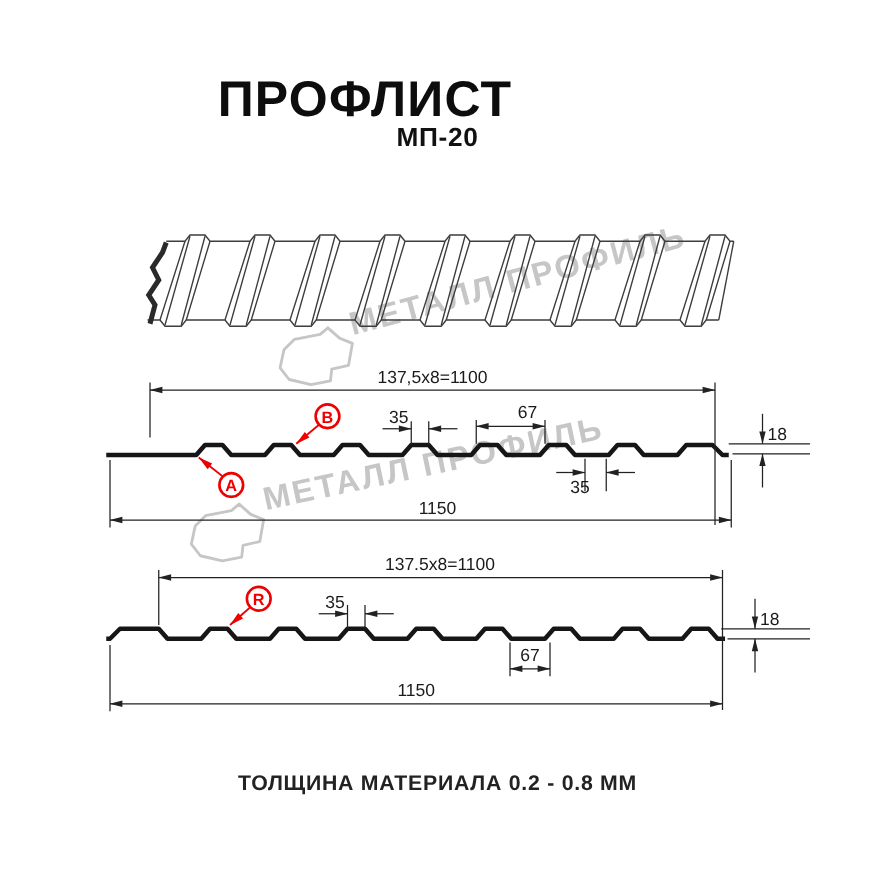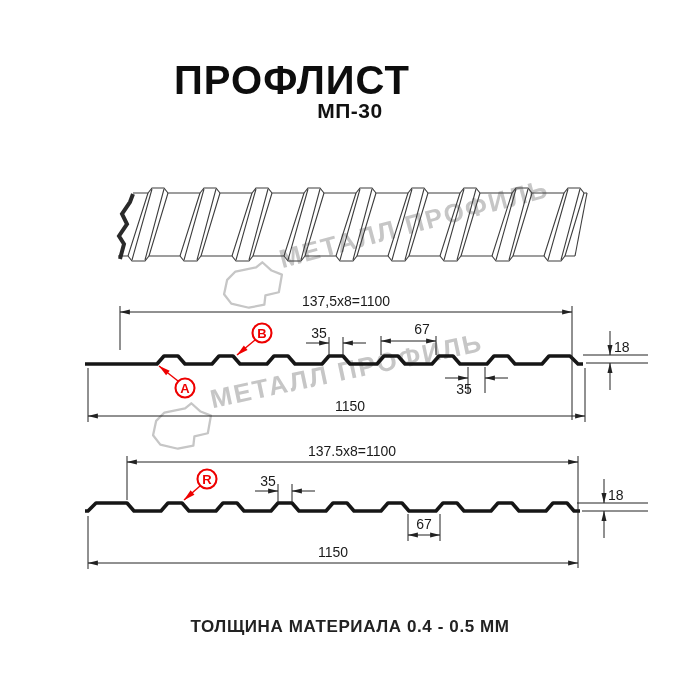--- a/index.html
+++ b/index.html
@@ -33,21 +33,21 @@
   svg text{font-family:"Liberation Sans",sans-serif;}
   .dimtxt{font-size:14px;fill:#1a1a1a;}
   .cirtxt{font-size:13px;fill:#ee0000;font-weight:600;}
 </style>
 </head>
 <body>
 
 <div id="stage">
 
   <div id="title" class="abs">ПРОФЛИСТ</div>
-  <div id="subtitle" class="abs">МП-30</div>
+  <div id="subtitle" class="abs">МП-20</div>
 
   <div class="wm" id="wm1-logo">
     <svg width="62" height="50" viewBox="0 0 60 48">
       <polygon points="2,33 5,19 13,11 33,7 39,2 48,10 58,14 55,31 42,34 41,43 26,46 9,42" fill="none" stroke="#c6c6c6" stroke-width="2.2" stroke-linejoin="round"></polygon>
     </svg>
   </div>
   <div class="wm" id="wm1-text">
     <span class="wm-text">МЕТАЛЛ ПРОФИЛЬ</span>
   </div>
   <div class="wm" id="wm2-logo">
@@ -167,14 +167,14 @@
       <text class="dimtxt" x="268" y="486" text-anchor="middle">35</text>
       <text class="dimtxt" x="424" y="529" text-anchor="middle">67</text>
       <text class="dimtxt" x="608" y="500">18</text>
 
       <line x1="200" y1="486" x2="184" y2="500" stroke="#ee0000" stroke-width="1.4" marker-end="url(#arrR)"></line>
       <circle cx="207" cy="479" r="9.5" fill="#fff" stroke="#ee0000" stroke-width="2.1"></circle>
       <text class="cirtxt" x="207" y="484" text-anchor="middle">R</text>
     </g>
   </svg>
 
-  <div id="footer-note" class="abs">ТОЛЩИНА МАТЕРИАЛА 0.4 - 0.5 ММ</div>
+  <div id="footer-note" class="abs">ТОЛЩИНА МАТЕРИАЛА 0.2 - 0.8 ММ</div>
 </div>
 
 </body></html>

